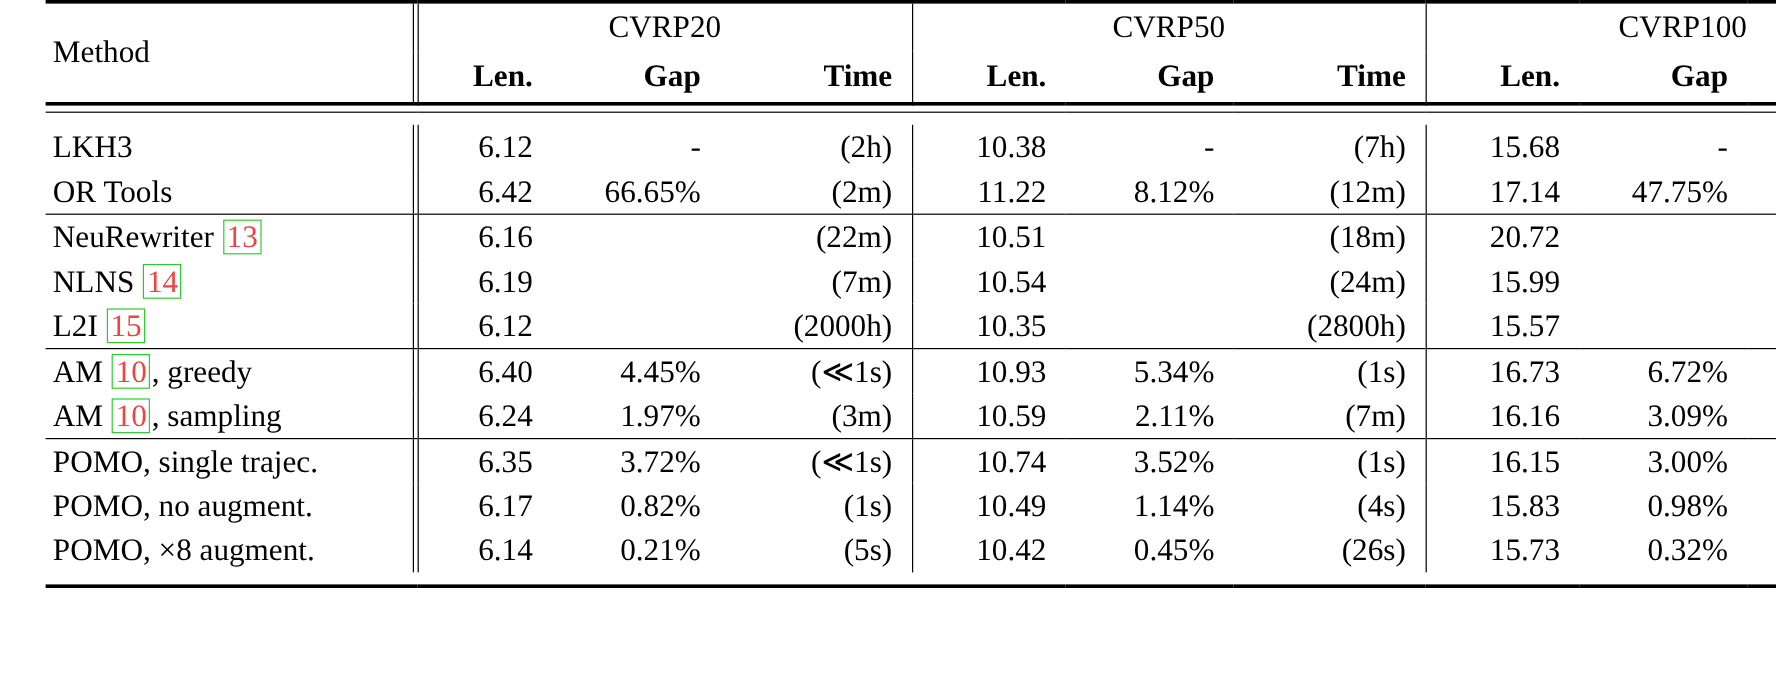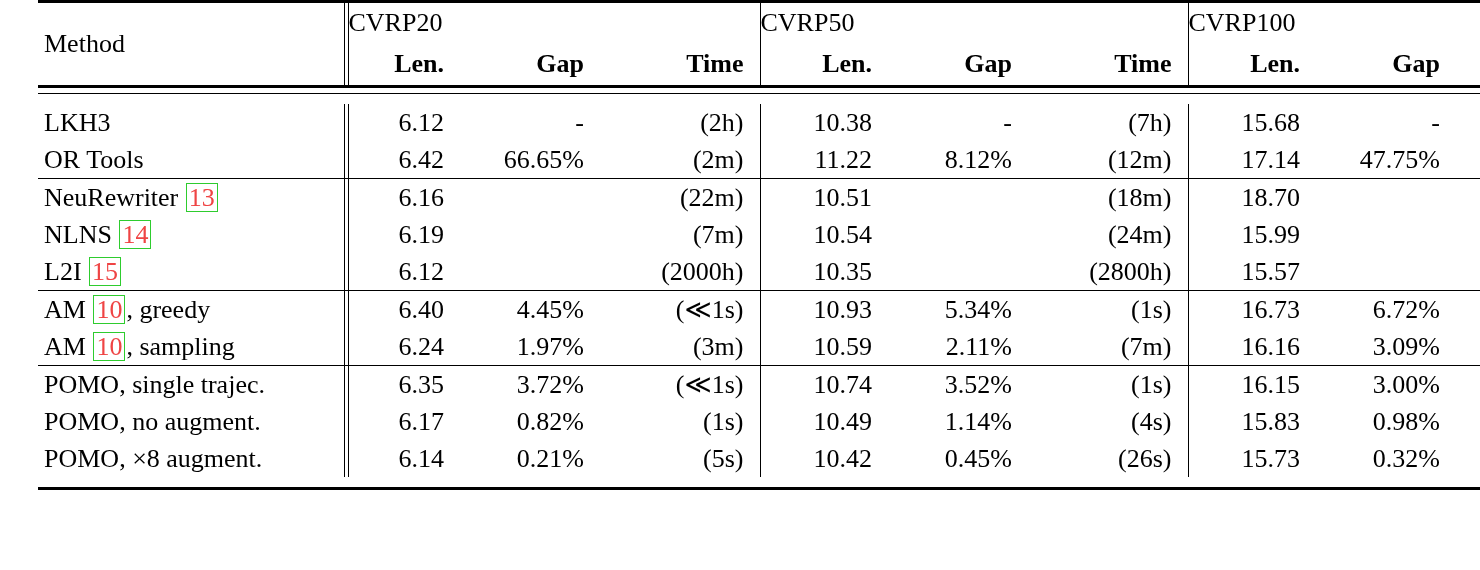--- a/index.html
+++ b/index.html
@@ -59,21 +59,21 @@
     padding-left: 6px;
     width: 310px;
     white-space: nowrap;
   }
   .num {
     text-align: right;
     padding-right: 16px;
     white-space: nowrap;
   }
   .grp-head {
-    text-align: left;
+    text-align: center;
     font-size: 26px;
   }
   .data-row td {
     height: 37px;
     line-height: 37px;
   }
   .head-row td {
     height: 40px;
     line-height: 40px;
   }
@@ -196,21 +196,21 @@
           <td colspan="10"></td>
         </tr>
         <tr class="data-row">
           <td class="method-cell"><span>NeuRewriter</span> <span class="cite">13</span></td>
           <td class="num dsep-cell pad-first">6.16</td>
           <td class="num"></td>
           <td class="num">(22m)</td>
           <td class="num vsep-cell pad-first">10.51</td>
           <td class="num"></td>
           <td class="num">(18m)</td>
-          <td class="num vsep-cell pad-first">18.70</td>
+          <td class="num vsep-cell pad-first">20.72</td>
           <td class="num"></td>
           <td class="num">(1h)</td>
         </tr>
         <tr class="data-row">
           <td class="method-cell"><span>NLNS</span> <span class="cite">14</span></td>
           <td class="num dsep-cell pad-first">6.19</td>
           <td class="num"></td>
           <td class="num">(7m)</td>
           <td class="num vsep-cell pad-first">10.54</td>
           <td class="num"></td>

